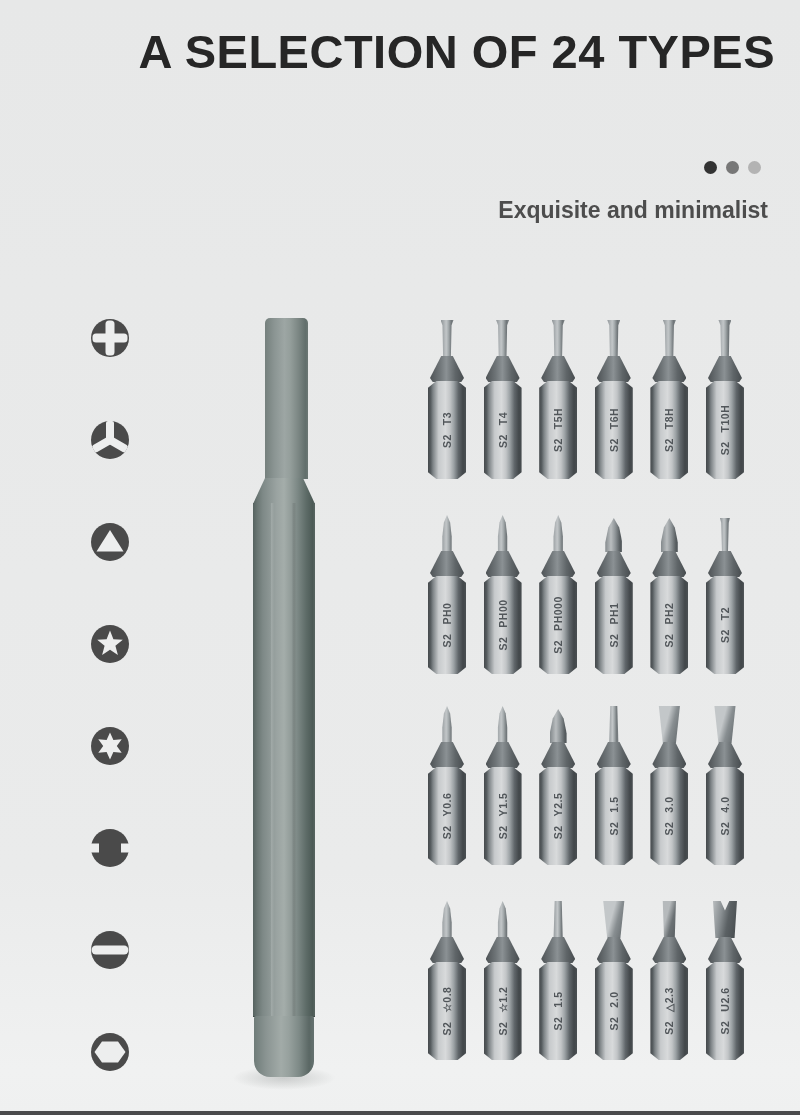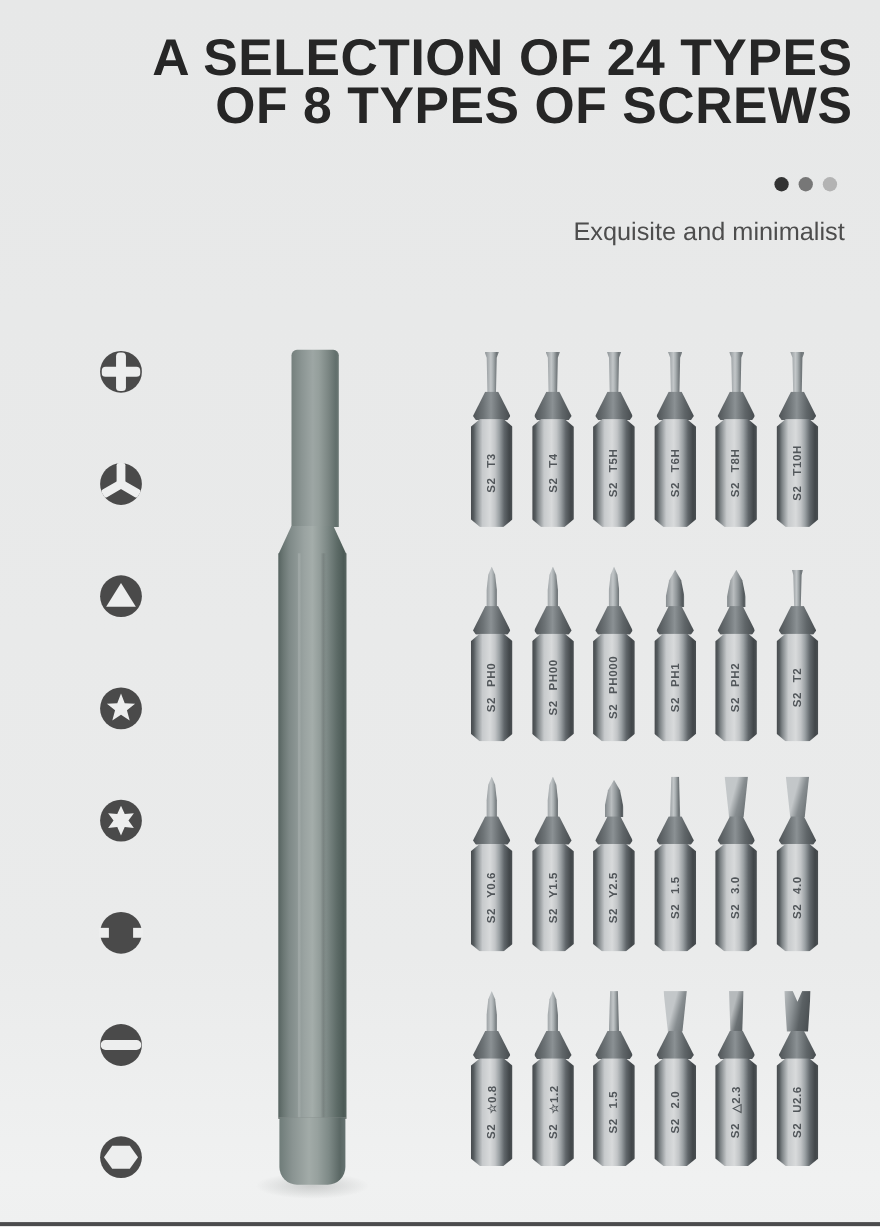--- a/index.html
+++ b/index.html
@@ -10,21 +10,21 @@
   }
   
   .title{
     position:absolute;top:30px;right:25px;margin:0;text-align:right;
     font-size:47px;line-height:44px;font-weight:700;letter-spacing:.5px;color:#262626;
   }
   .dots{position:absolute;top:161px;right:39px;display:flex;gap:9px;}
   .dots span{width:13px;height:13px;border-radius:50%;background:#999;}
   .subtitle{
     position:absolute;top:196px;right:32px;text-align:right;
-    font-size:23px;line-height:29px;color:#4d4d4d;
+    font-size:23px;line-height:29px;color:#4d4d4d;font-weight:bold;
   }
   
   .screwheads{position:absolute;left:90px;top:318px;display:flex;flex-direction:column;gap:62px;}
   .screwheads .sh{width:40px;height:40px;}
   .screwheads svg{display:block;}
   
   .hgrad{background:linear-gradient(90deg,#566360 0%,#6a7673 7%,#7e8987 16%,#9aa3a1 38%,#a4adaa 50%,#949e9b 60%,#7c8885 72%,#5d6b67 86%,#4c5a56 96%,#586561 100%);}
   .nose{
     position:absolute;left:265px;top:318px;width:43px;height:161px;border-radius:5px 5px 0 0;
     background:linear-gradient(90deg,#75807d 0%,#8b9593 22%,#9da6a4 45%,#959f9c 58%,#7b8683 78%,#626f6c 94%,#6b7774 100%);
@@ -82,21 +82,21 @@
   .tip-fork   {width:24px;clip-path:polygon(0 0,32% 0,50% 26%,68% 0,100% 0,90% 100%,10% 100%);
     background:linear-gradient(100deg,#b9bdbf 0%,#898f92 34%,#5b6164 60%,#454a4d 100%);}
   
   .bottom-bar{position:absolute;left:0;top:1111px;width:800px;height:4px;background:#4b4b4d;}
 </style>
 </head>
 <body>
 
 <div class="stage">
 
-  <h1 class="title"><span>A SELECTION OF 24 TYPES</span><br><span>OF 8 TYPES OF SCREWS</span></h1>
+  <h1 class="title"><span>A SELECTION OF 24 TYPES</span><br></h1>
 
   <div class="dots">
     <span style="background: rgb(51, 51, 51);"></span>
     <span style="background: rgb(119, 119, 119);"></span>
     <span style="background: rgb(179, 179, 179);"></span>
   </div>
 
   <div class="subtitle">
     <div>Exquisite and minimalist</div>
   </div>

